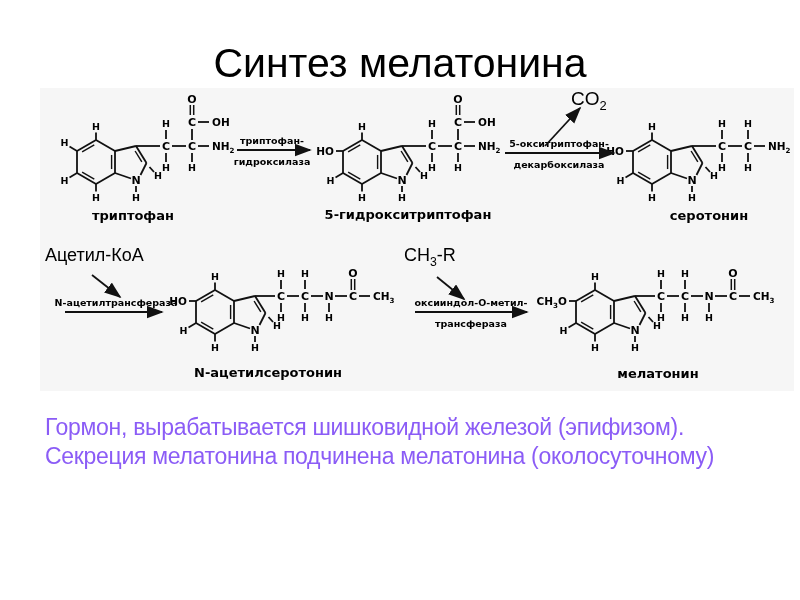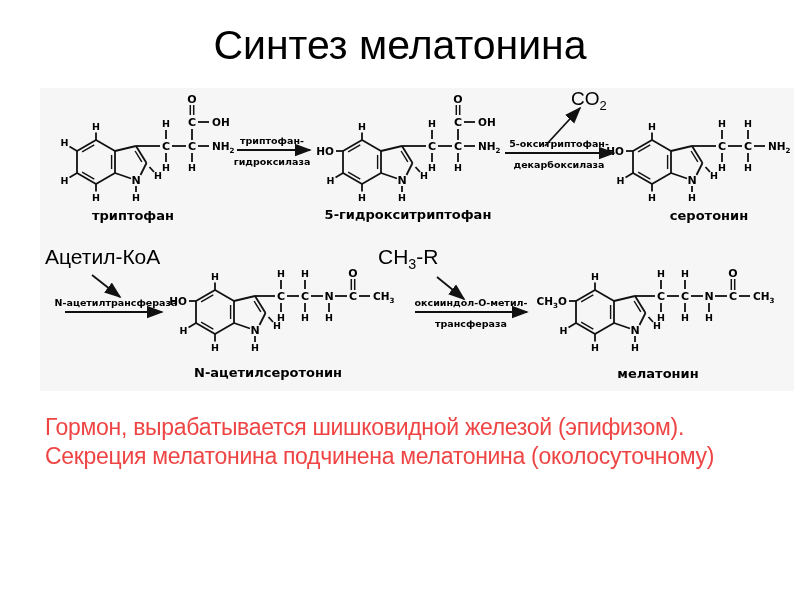--- a/index.html
+++ b/index.html
@@ -1,25 +1,25 @@
 <!DOCTYPE html>
 <html><head>
 <meta charset="utf-8">
 <style>
   html,body{margin:0;padding:0;background:#fff;}
   body{width:800px;height:600px;position:relative;font-family:"Liberation Sans",sans-serif;color:#000;overflow:hidden;}
-  .title{position:absolute;left:0;top:22px;width:800px;text-align:center;font-size:41px;font-weight:400;letter-spacing:0;}
+  .title{position:absolute;left:0;top:40px;width:800px;text-align:center;font-size:41px;font-weight:400;letter-spacing:0;}
   .panel{position:absolute;left:40px;top:88px;width:754px;height:303px;background:#f6f6f6;}
   .panel svg{position:absolute;left:0;top:0;font-family:"DejaVu Sans",sans-serif;}
-  .cofactor{position:absolute;font-size:21px;font-weight:400;color:#000;white-space:nowrap;}
+  .cofactor{position:absolute;font-size:18px;font-weight:400;color:#000;white-space:nowrap;}
   .cofactor sub,.co2 sub{font-size:68%;}
   .co2{position:absolute;left:571px;top:88px;font-size:19px;color:#000;white-space:nowrap;}
   .acoa{left:45px;top:245px;}
-  .ch3r{left:378px;top:245px;}
-  .caption{position:absolute;left:45px;top:413px;width:710px;font-size:23px;line-height:29px;letter-spacing:-0.3px;color:#ef4444;}
+  .ch3r{left:404px;top:245px;}
+  .caption{position:absolute;left:45px;top:413px;width:710px;font-size:23px;line-height:29px;letter-spacing:-0.3px;color:#8b5cf6;}
 </style>
 </head>
 <body>
 
 <div class="title">Синтез мелатонина</div>
 
 <div class="panel">
   <svg id="diagram" width="754" height="303" viewBox="0 0 754 303">
     <defs>
       <marker id="ah" markerWidth="10" markerHeight="8" refX="8.5" refY="3.5" orient="auto">

